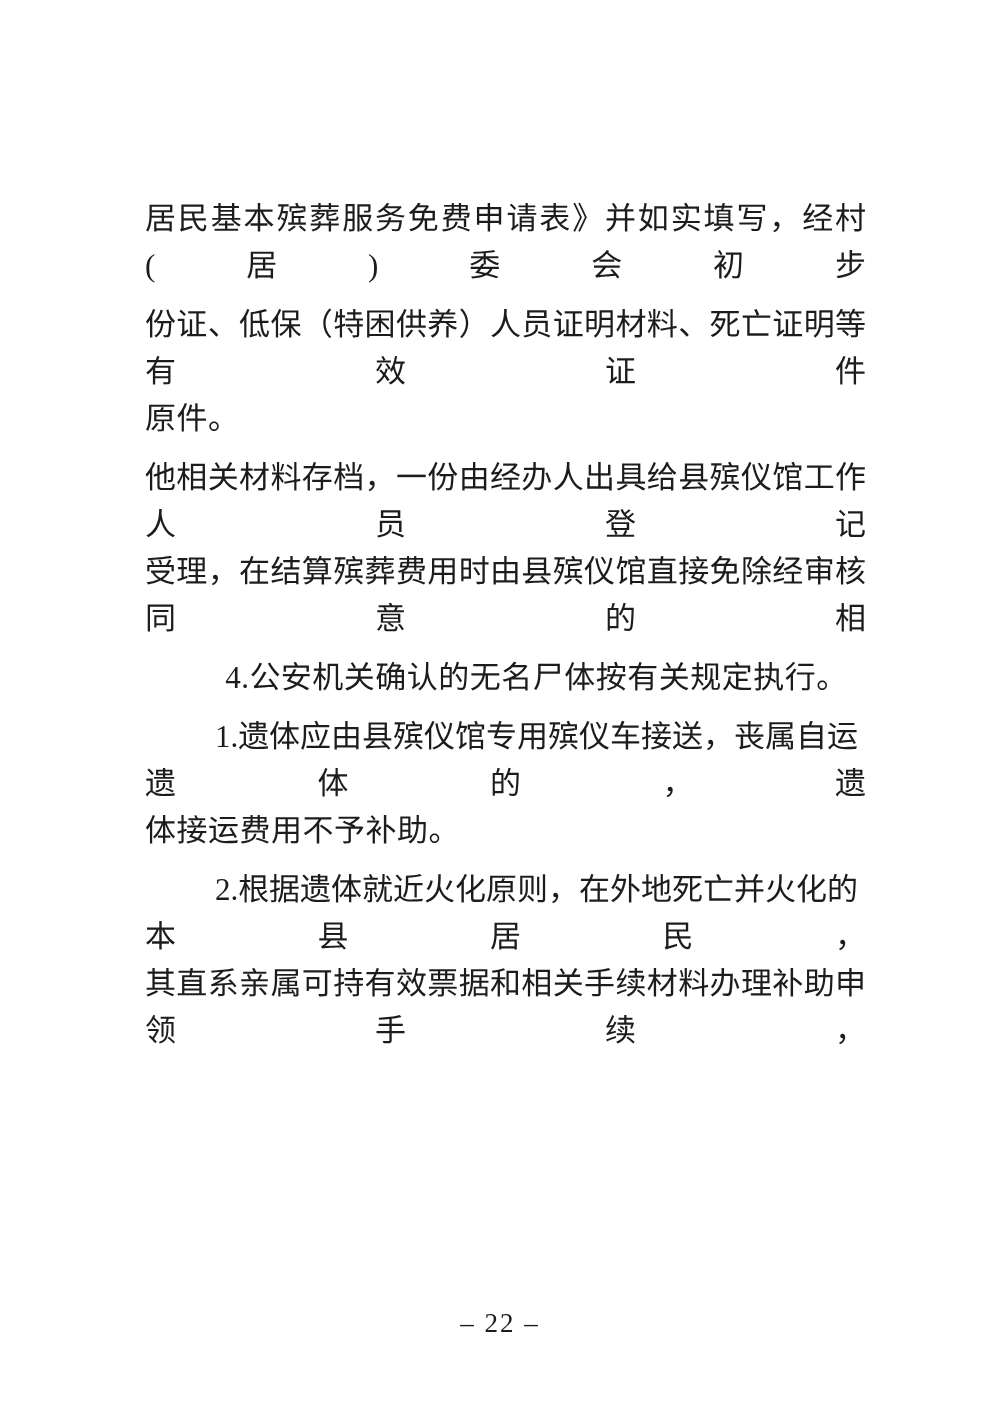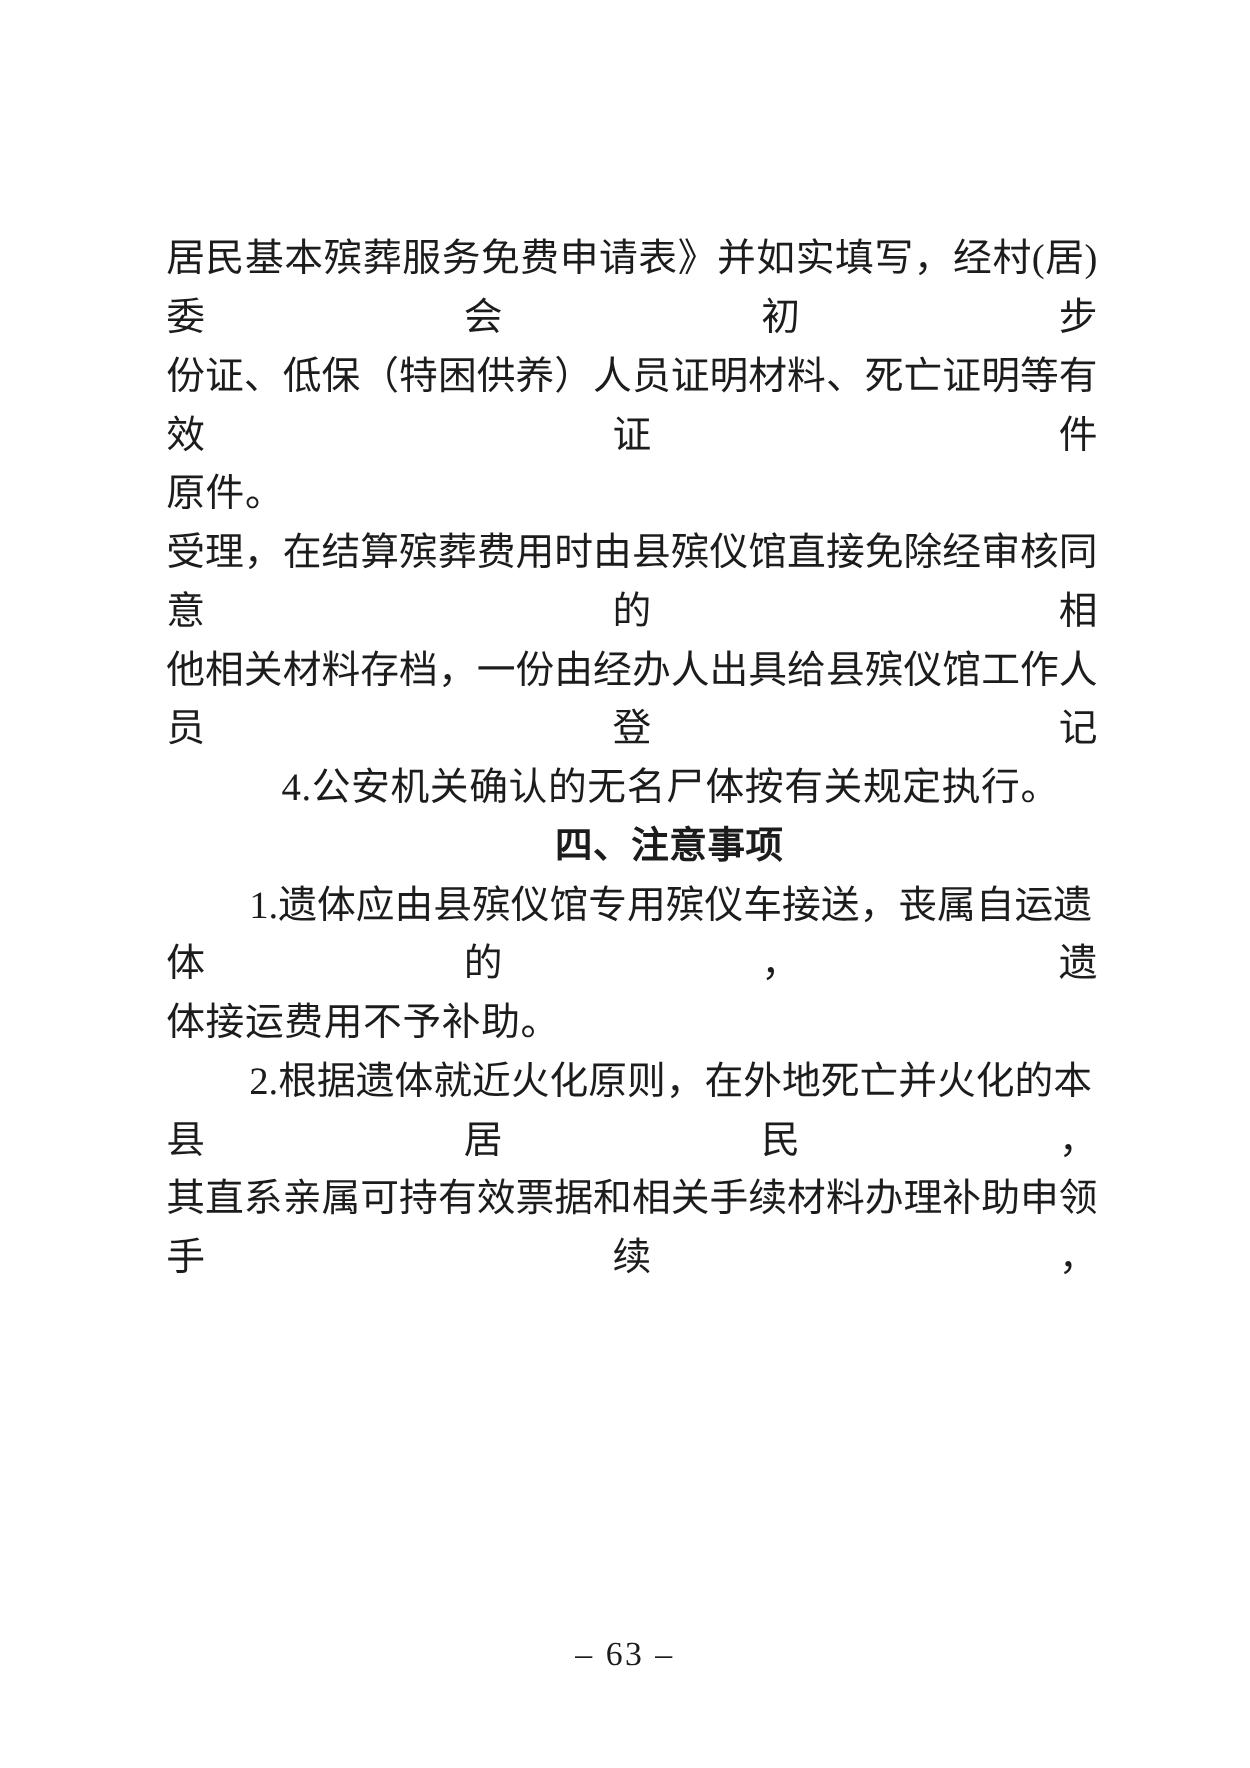--- a/index.html
+++ b/index.html
@@ -16,21 +16,21 @@
     font-family: "Liberation Serif", "DejaVu Serif", serif;
     color: #1c1c1c;
   }
   .doc-body {
     position: absolute;
     top: 183px;
     left: 133px;
     right: 122px;
   }
   .para {
-    margin: 0;
+    margin: 12px;
     padding: 0;
   }
   .line {
     font-size: 31px;
     line-height: 47px;
     white-space: nowrap;
     text-align: left;
     letter-spacing: 0.5px;
   }
   .line.justify {
@@ -66,34 +66,31 @@
 <div class="page">
   <div class="doc-body" id="doc-body">
       <div class="para body">
         <div class="line justify">居民基本殡葬服务免费申请表》并如实填写，经村(居)委会初步</div>
       </div>
       <div class="para body">
         <div class="line justify">份证、低保（特困供养）人员证明材料、死亡证明等有效证件</div>
         <div class="line">原件。</div>
       </div>
       <div class="para body">
+        <div class="line justify">他相关材料存档，一份由经办人出具给县殡仪馆工作人员登记</div>
         <div class="line justify">受理，在结算殡葬费用时由县殡仪馆直接免除经审核同意的相</div>
-        <div class="line justify">他相关材料存档，一份由经办人出具给县殡仪馆工作人员登记</div>
       </div>
       <div class="para body">
         <div class="line indent">4.公安机关确认的无名尸体按有关规定执行。</div>
       </div>
       <div class="para body">
-      </div>
-      <div class="para heading">
-        <div class="line indent">四、注意事项</div>
       </div>
       <div class="para body">
         <div class="line justify indent">1.遗体应由县殡仪馆专用殡仪车接送，丧属自运遗体的，遗</div>
         <div class="line">体接运费用不予补助。</div>
       </div>
       <div class="para body">
         <div class="line justify indent">2.根据遗体就近火化原则，在外地死亡并火化的本县居民，</div>
         <div class="line justify">其直系亲属可持有效票据和相关手续材料办理补助申领手续，</div>
       </div>
     </div>
-  <div class="footer">– 63 –</div>
+  <div class="footer">– 22 –</div>
 </div>
 
 </body></html>

